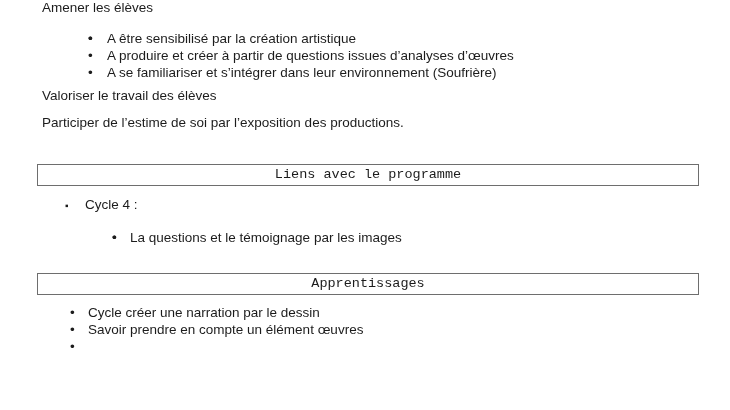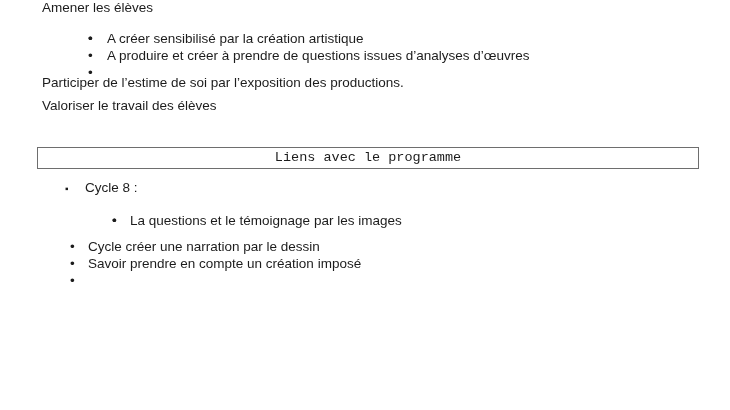--- a/index.html
+++ b/index.html
@@ -43,61 +43,63 @@
 <div class="doc">
 
   <p class="para">Amener les élèves</p>
 
   <ul class="objectives">
     <li>
       <span class="marker">•</span>
     </li>
     <li>
       <span class="marker">•</span>
-      <span>A créer sensibilisé par la création artistique</span>
+      <span>A être sensibilisé par la création artistique</span>
     </li>
     <li>
       <span class="marker">•</span>
-      <span>A produire et créer à prendre de questions issues d’analyses d’œuvres</span>
+      <span>A produire et créer à partir de questions issues d’analyses d’œuvres</span>
     </li>
     <li>
       <span class="marker">•</span>
+      <span>A se familiariser et s’intégrer dans leur environnement (Soufrière)</span>
     </li>
   </ul>
 
+  <p class="para valoriser">Valoriser le travail des élèves</p>
   <p class="para participer">Participer de l’estime de soi par l’exposition des productions.</p>
-  <p class="para valoriser">Valoriser le travail des élèves</p>
 
   <div class="section-box box-liens">Liens avec le programme</div>
 
   <ul class="cycle">
     <li>
       <span class="marker sq">▪</span>
-      <span>Cycle 8 :</span>
+      <span>Cycle 4 :</span>
     </li>
   </ul>
 
   <ul class="sublist">
     <li>
       <span class="marker">•</span>
     </li>
     <li>
       <span class="marker">•</span>
       <span>La questions et le témoignage par les images</span>
     </li>
   </ul>
 
+  <div class="section-box box-appr">Apprentissages</div>
 
   <ul class="learnings">
     <li>
       <span class="marker">•</span>
       <span>Cycle créer une narration par le dessin</span>
     </li>
     <li>
       <span class="marker">•</span>
-      <span>Savoir prendre en compte un création imposé</span>
+      <span>Savoir prendre en compte un élément œuvres</span>
     </li>
     <li>
       <span class="marker">•</span>
     </li>
   </ul>
 
 </div>
 
 </body></html>

